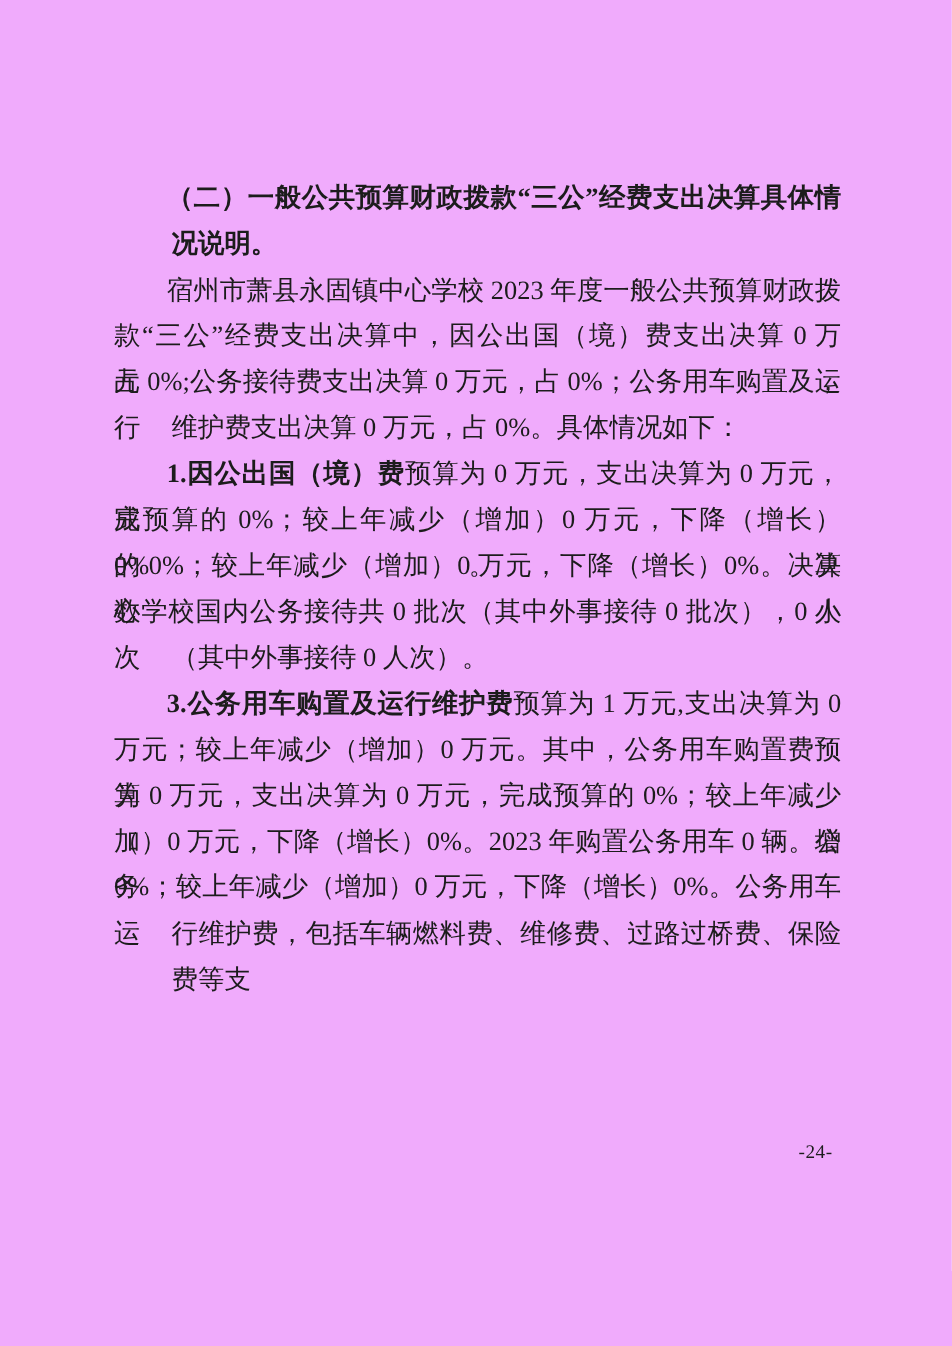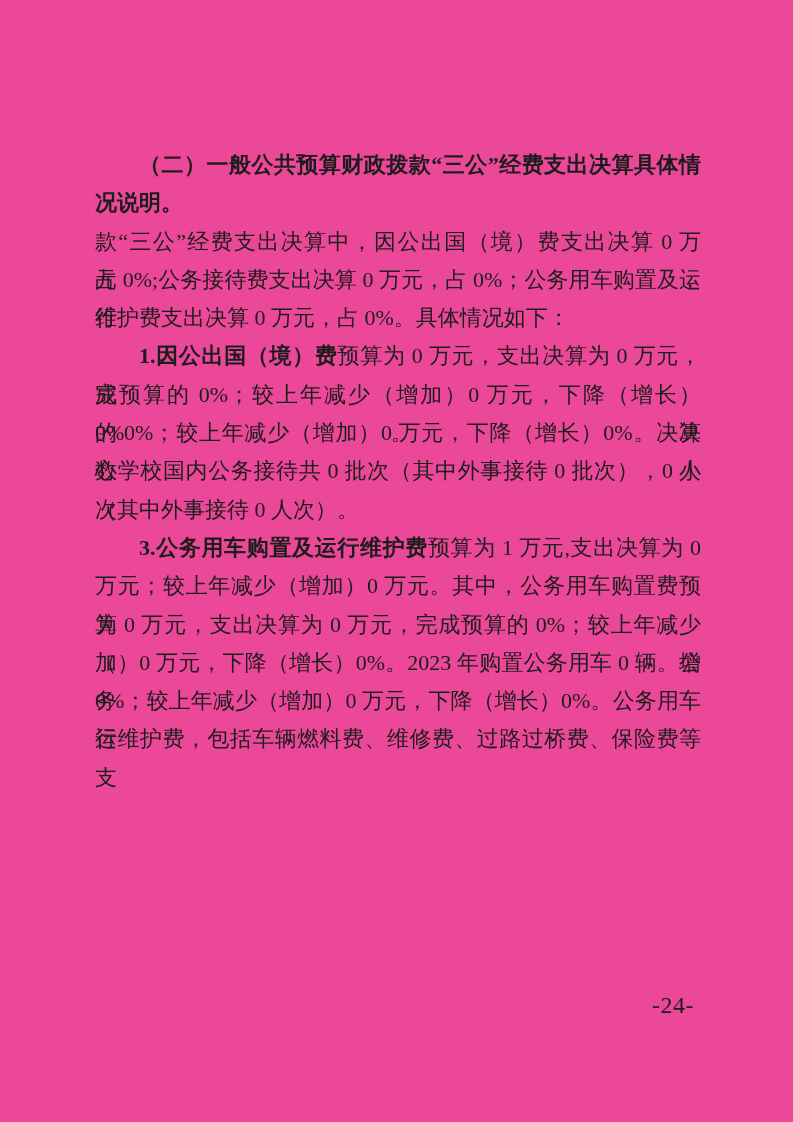--- a/index.html
+++ b/index.html
@@ -9,68 +9,70 @@
   body {
     width: 793px;
     height: 1122px;
     background: #ffffff;
     overflow: hidden;
   }
   .sheet {
     position: relative;
     width: 793px;
     height: 1122px;
-    background: #ec4899;
+    background: #f0abfc;
     overflow: hidden;
   }
   .content {
     position: absolute;
     left: 95px;
     top: 146px;
     width: 606px;
     font-family: "Liberation Serif", "DejaVu Serif", serif;
     font-size: 22px;
     color: #1c1c1c;
   }
   .t-line {
     line-height: 38.3px;
     height: 38.3px;
     text-align: justify;
     text-align-last: justify;
     overflow: visible;
   }
   .t-line.end {
     text-align-last: left;
+    margin-left: 48px;
   }
   .t-line.indent {
     text-indent: 2em;
   }
   .seg-bold {
     font-weight: 700;
   }
   .seg-regular {
     font-weight: 400;
   }
   .page-number {
     position: absolute;
-    top: 992px;
+    top: 952px;
     right: 99px;
     font-family: "Liberation Serif", "DejaVu Serif", serif;
-    font-size: 24px;
+    font-size: 16px;
     color: #1c1c1c;
     letter-spacing: 0.5px;
   }
 </style>
 </head>
 <body>
 
 <div class="sheet">
   <div class="content">
       <div class="t-line indent"><span class="seg-bold">（二）一般公共预算财政拨款“三公”经费支出决算具体情</span></div>
       <div class="t-line end"><span class="seg-bold">况说明。</span></div>
+      <div class="t-line indent"><span class="seg-regular">宿州市萧县永固镇中心学校 2023 年度一般公共预算财政拨</span></div>
       <div class="t-line"><span class="seg-regular">款“三公”经费支出决算中，因公出国（境）费支出决算 0 万元，</span></div>
       <div class="t-line"><span class="seg-regular">占 0%;公务接待费支出决算 0 万元，占 0%；公务用车购置及运行</span></div>
       <div class="t-line end"><span class="seg-regular">维护费支出决算 0 万元，占 0%。具体情况如下：</span></div>
       <div class="t-line indent"><span class="seg-bold">1.因公出国（境）费</span><span class="seg-regular">预算为 0 万元，支出决算为 0 万元，完</span></div>
       <div class="t-line"><span class="seg-regular">成预算的 0%；较上年减少（增加）0 万元，下降（增长）0%。决</span></div>
       <div class="t-line"><span class="seg-regular">的 0%；较上年减少（增加）0 万元，下降（增长）0%。决算数小</span></div>
       <div class="t-line"><span class="seg-regular">心学校国内公务接待共 0 批次（其中外事接待 0 批次），0 人次</span></div>
       <div class="t-line end"><span class="seg-regular">（其中外事接待 0 人次）。</span></div>
       <div class="t-line indent"><span class="seg-bold">3.公务用车购置及运行维护费</span><span class="seg-regular">预算为 1 万元,支出决算为 0</span></div>
       <div class="t-line"><span class="seg-regular">万元；较上年减少（增加）0 万元。其中，公务用车购置费预算</span></div>

